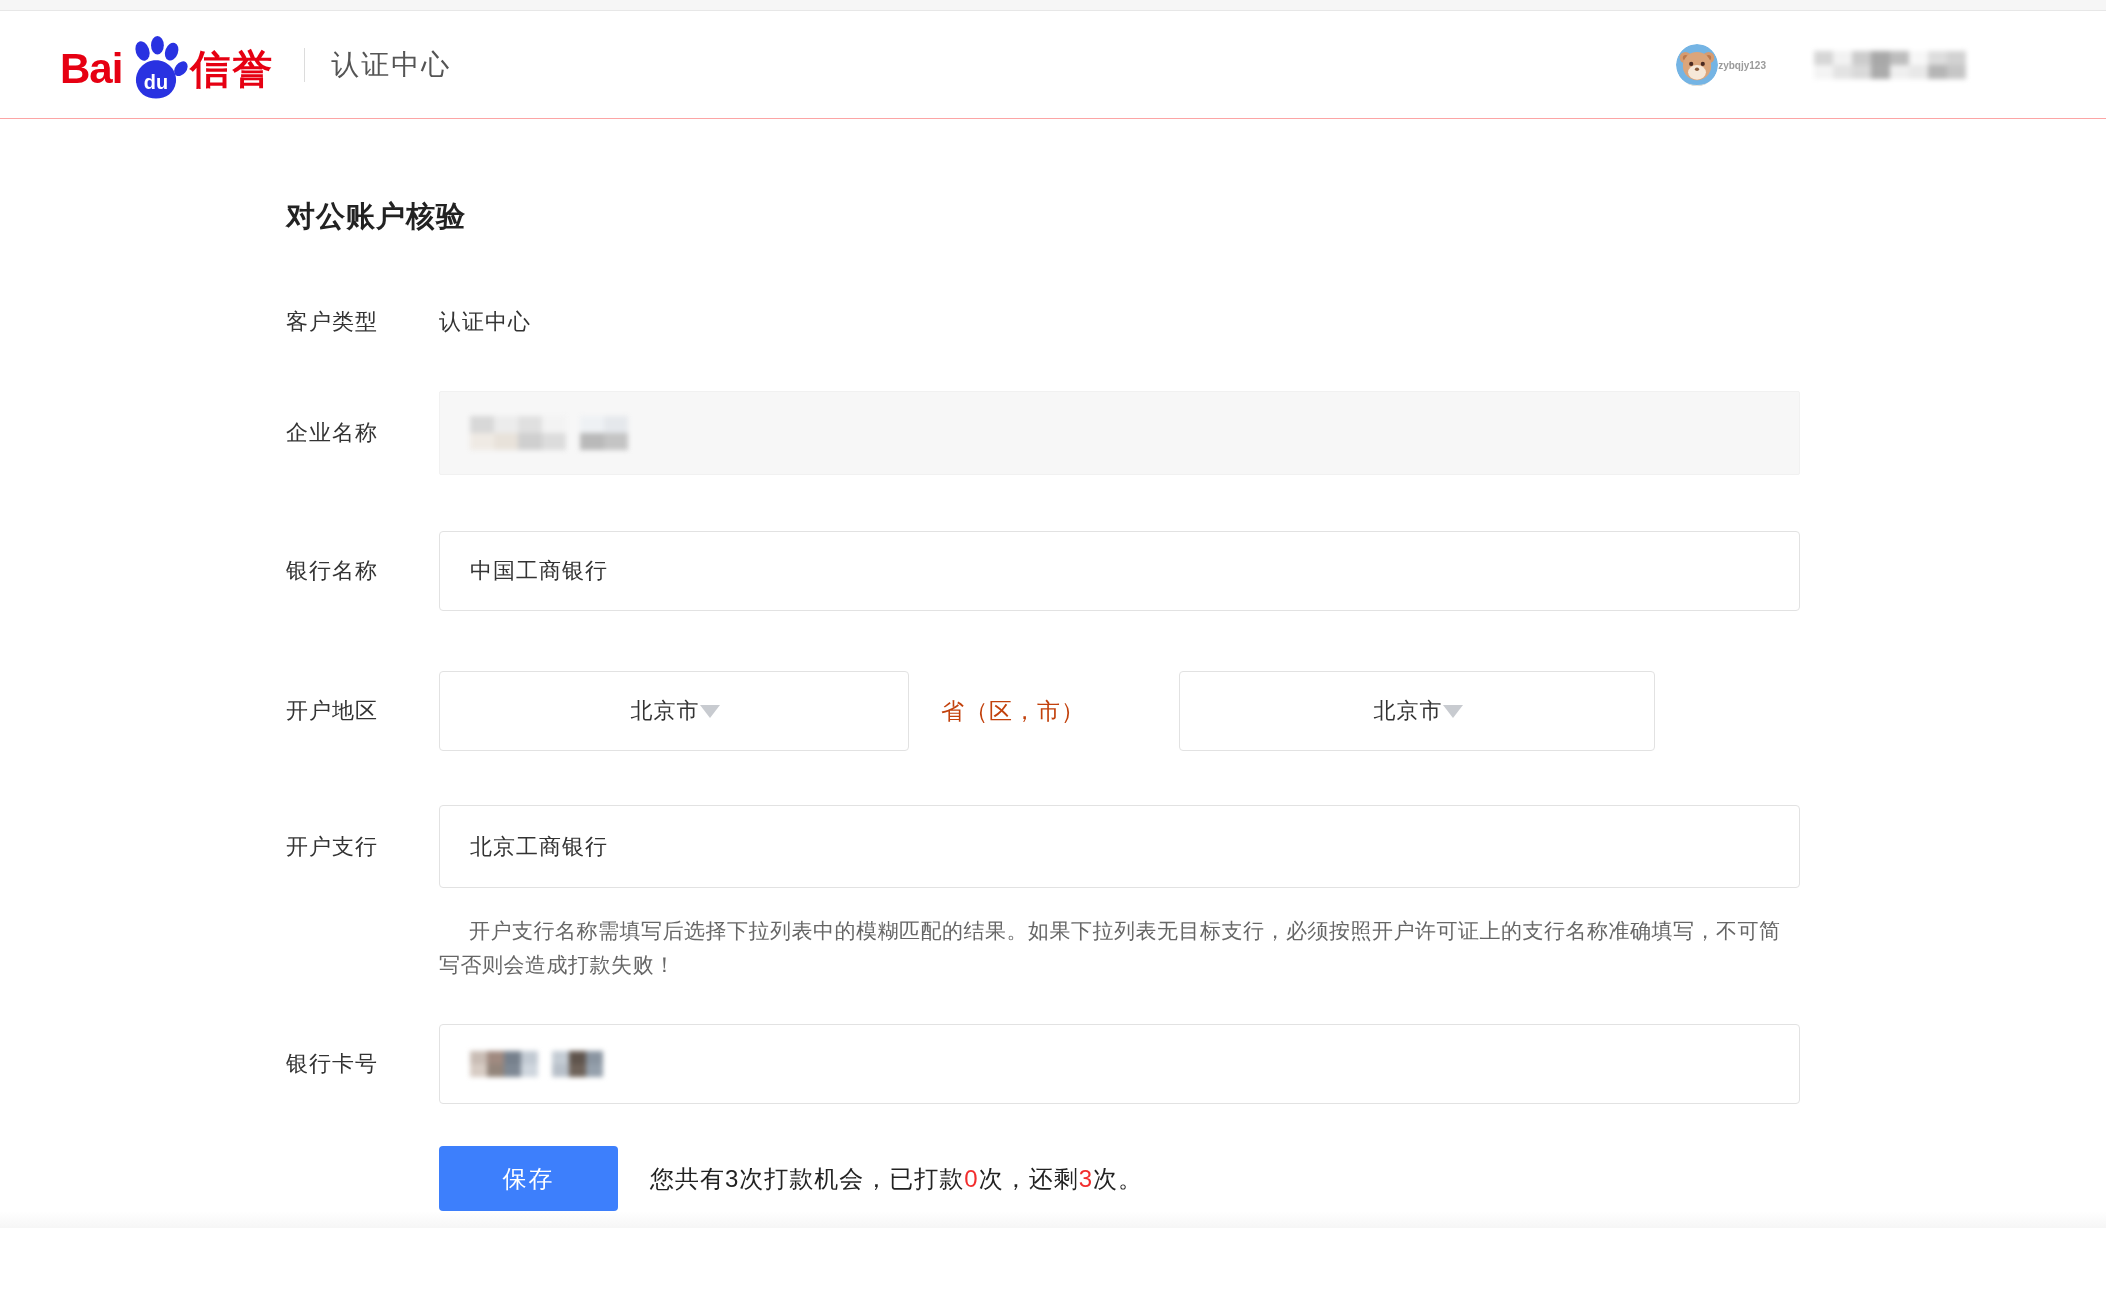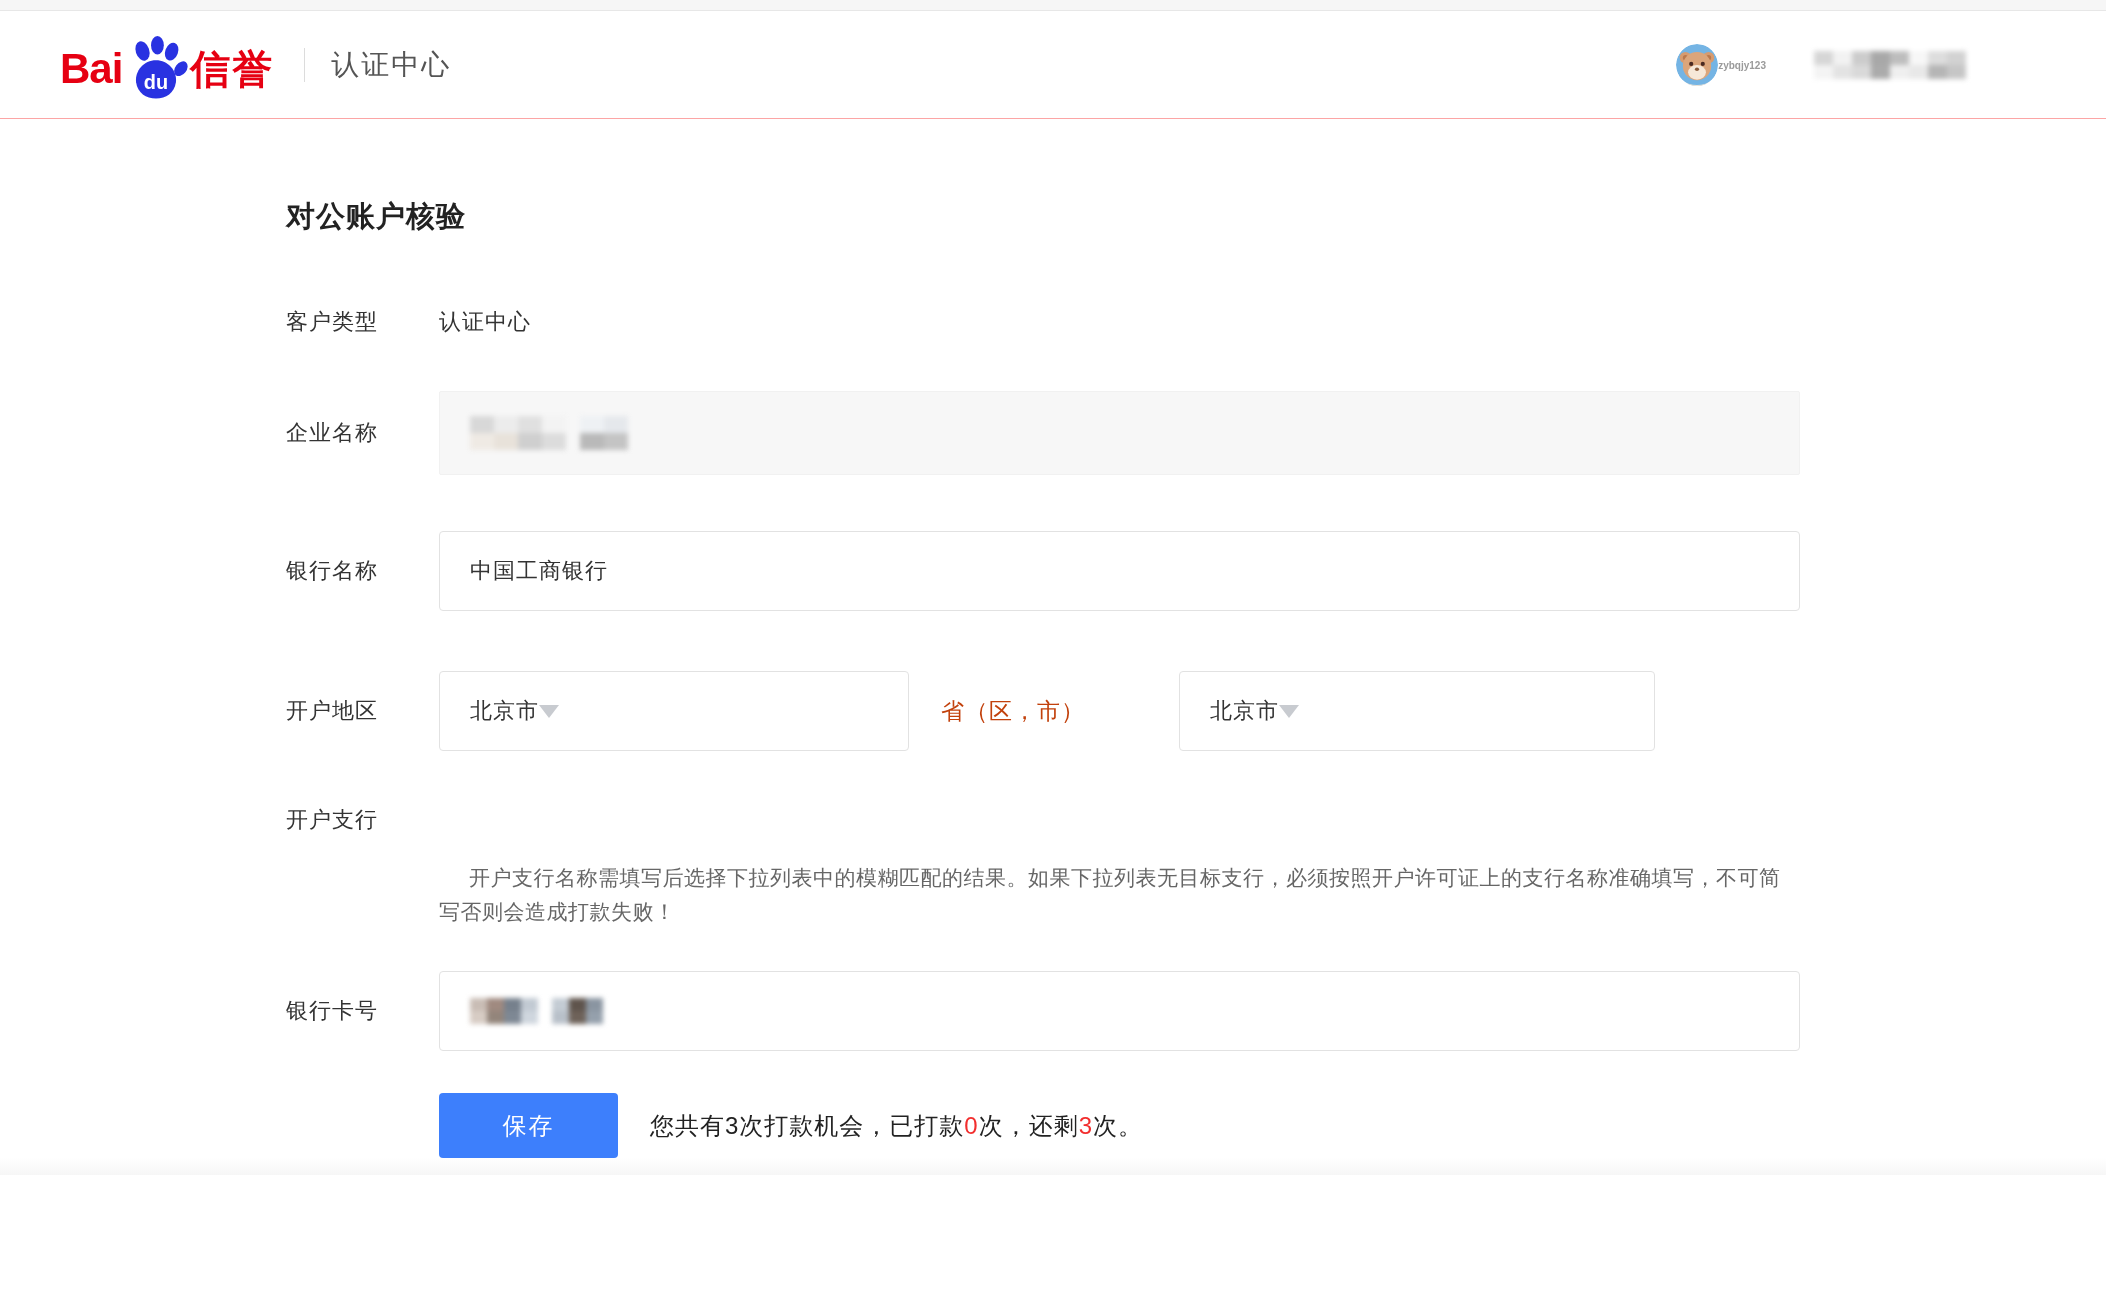--- a/index.html
+++ b/index.html
@@ -51,21 +51,21 @@
   .input-branch { height:83px; }
 
   .redact-company { grid-template-columns:repeat(4,24px); grid-auto-rows:17px; }
   .redact-gap { width:14px; height:34px; background:transparent !important; }
   .redact-cluster { display:flex; align-items:center; }
   .redact-company2 { grid-template-columns:repeat(2,24px); grid-auto-rows:17px; }
   .redact-card1 { grid-template-columns:repeat(4,17px); grid-auto-rows:13px; }
   .redact-card2 { grid-template-columns:repeat(3,17px); grid-auto-rows:13px; }
 
   .select { width:470px; height:80px; border:1px solid #e2e2e2; border-radius:4px; background:#fff;
-            display:flex; align-items:center; justify-content:flex-start;
+            display:flex; align-items:center; justify-content:center;
             padding:0 28px 0 30px; font-size:22px; color:#333; cursor:pointer; letter-spacing:1px; }
   .select-city { width:476px; }
   .caret { width:0; height:0; border-left:10px solid transparent; border-right:10px solid transparent;
            border-top:13px solid #c8cbd0; }
   .region-mid { width:270px; font-size:23px; color:#c2410c; padding-left:32px; flex-shrink:0; letter-spacing:1px; }
 
   .branch-note { width:1361px; margin-left:153px; font-size:21px; color:#666;
                  line-height:34px; text-indent:30px; margin-bottom:42px; letter-spacing:0.5px; }
 
   .row-save { display:flex; align-items:center; }
@@ -185,20 +185,21 @@
     </div>
     <div class="region-mid">省（区，市）</div>
     <div class="select select-city">
       <span>北京市</span>
       <span class="caret"></span>
     </div>
   </div>
 
   <div class="form-row row-branch">
     <div class="form-label">开户支行</div>
+    <div class="input input-branch">北京工商银行</div>
   </div>
 
   <div class="branch-note">开户支行名称需填写后选择下拉列表中的模糊匹配的结果。如果下拉列表无目标支行，必须按照开户许可证上的支行名称准确填写，不可简写否则会造成打款失败！</div>
 
   <div class="form-row row-card">
     <div class="form-label">银行卡号</div>
     <div class="input">
       <div class="redact-cluster">
         <div class="redact redact-card1">
           <span style="background:#c9bdb5"></span>

